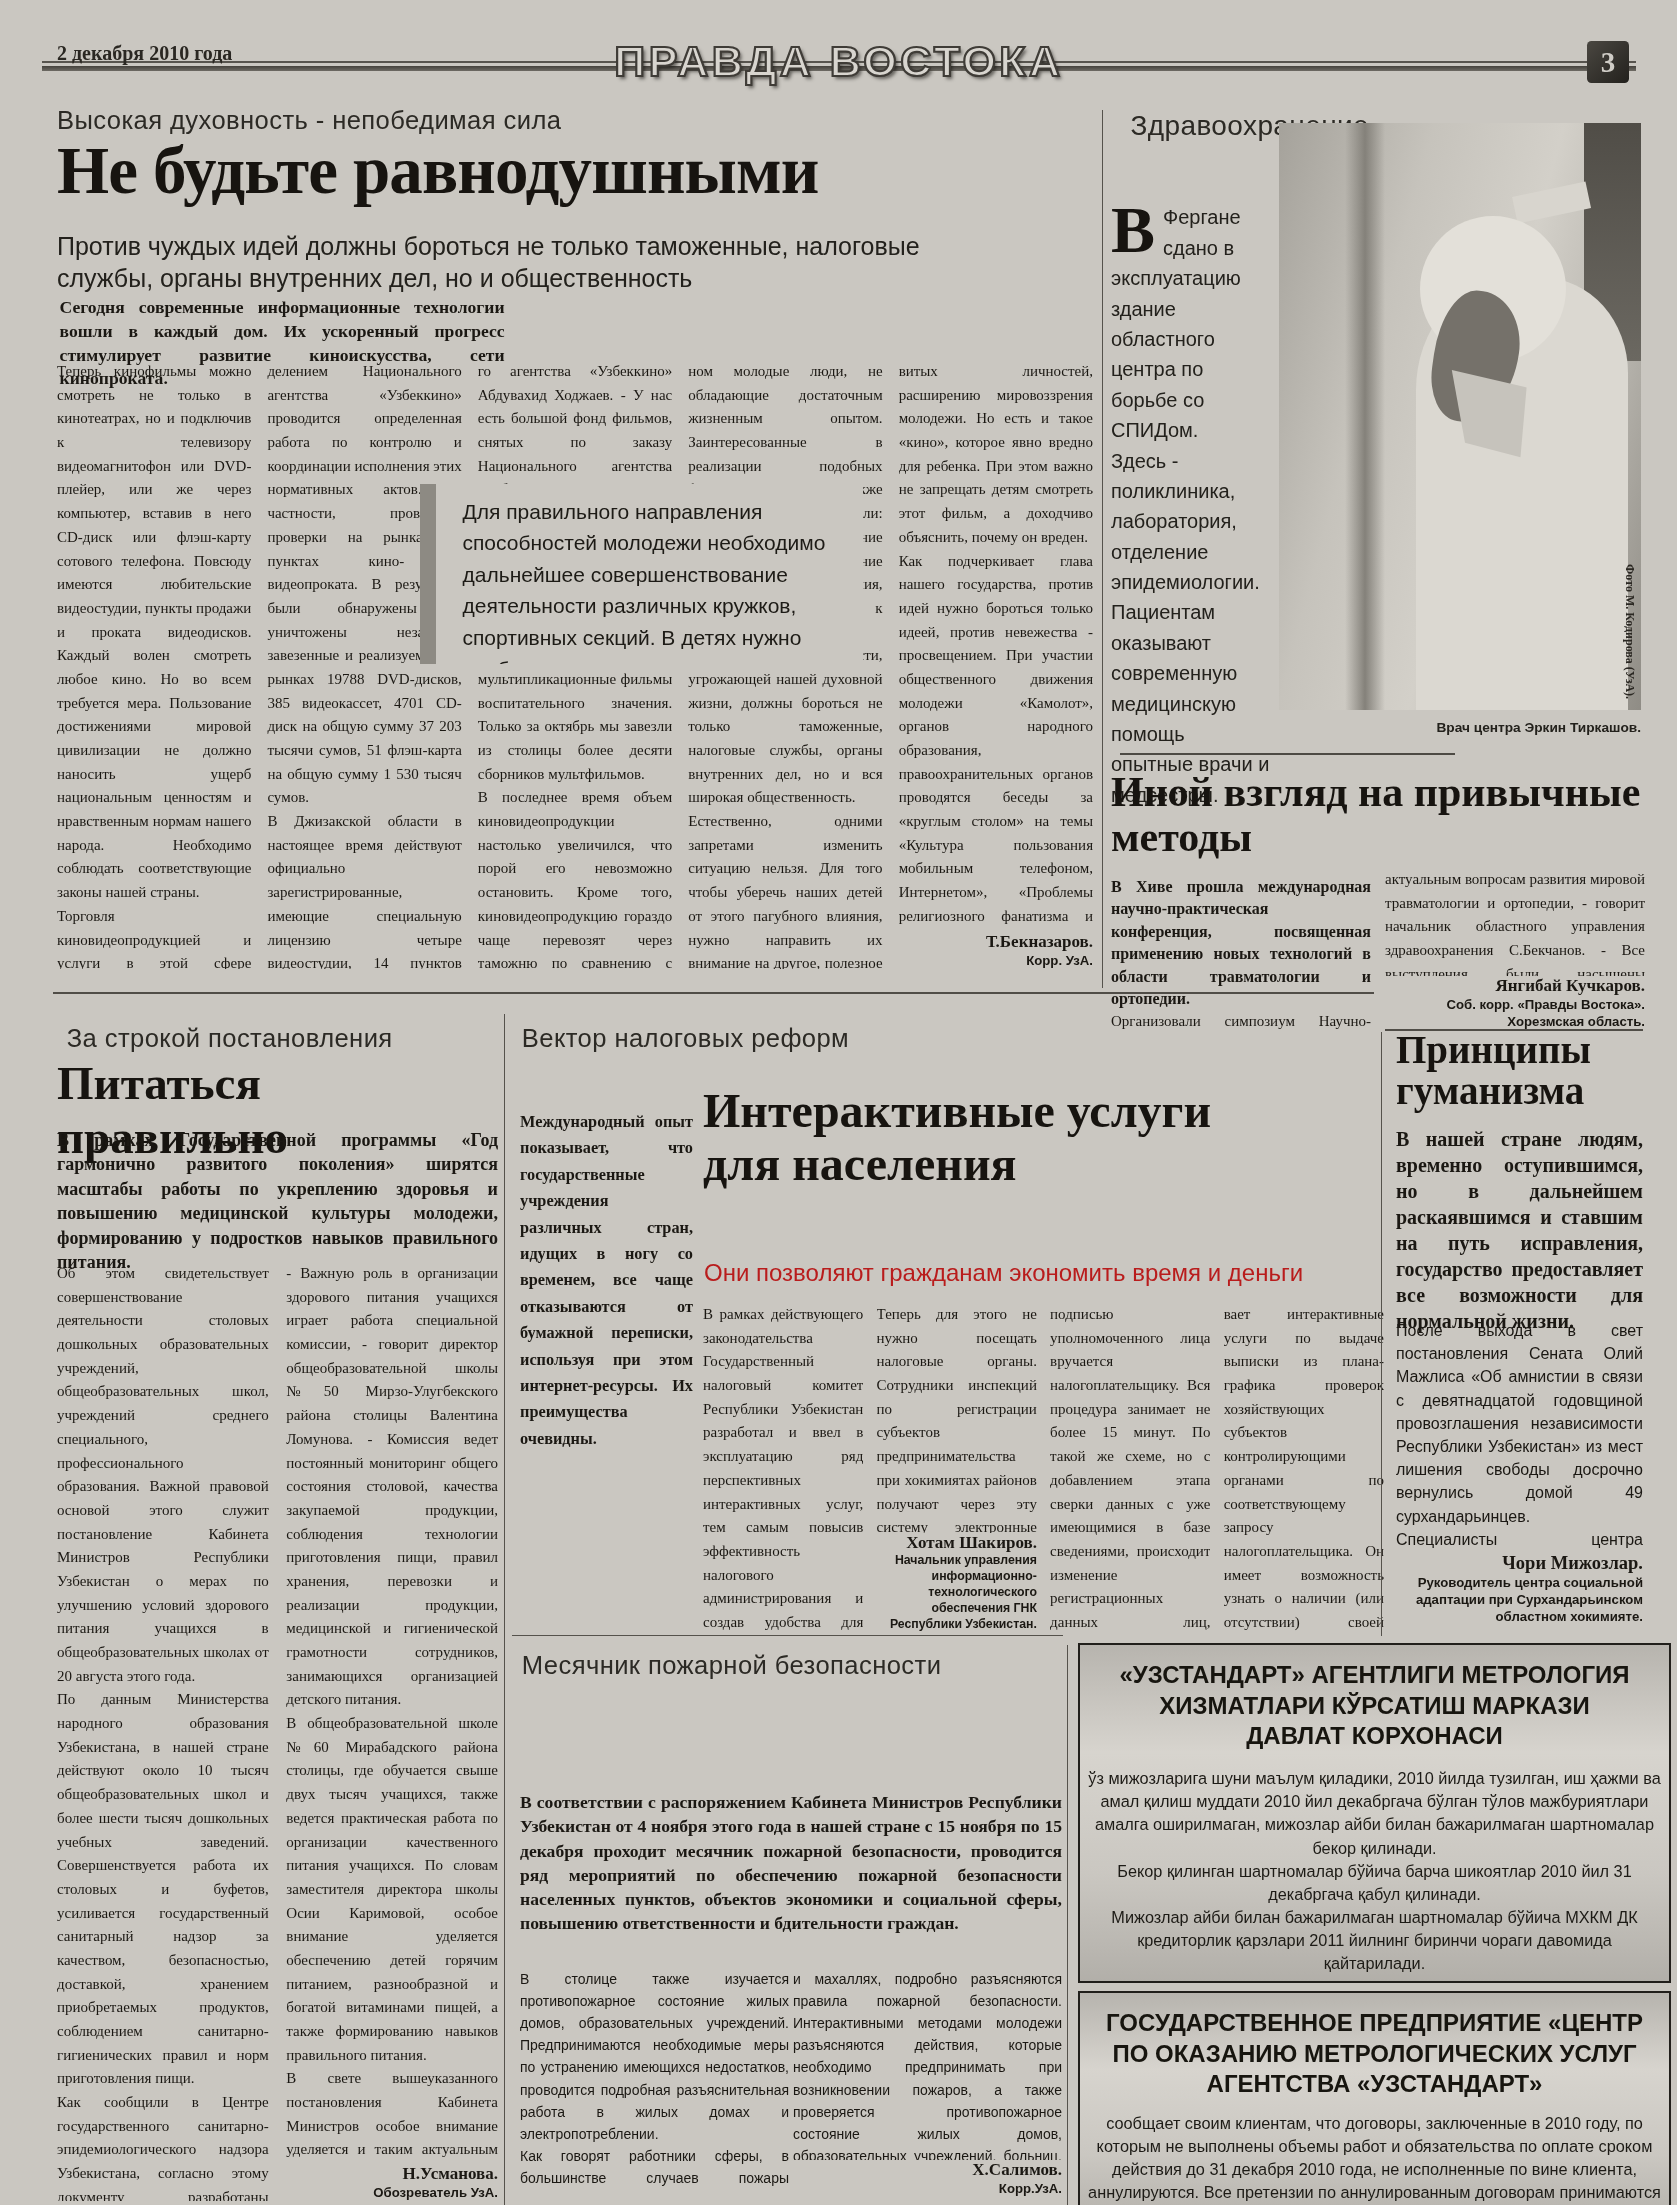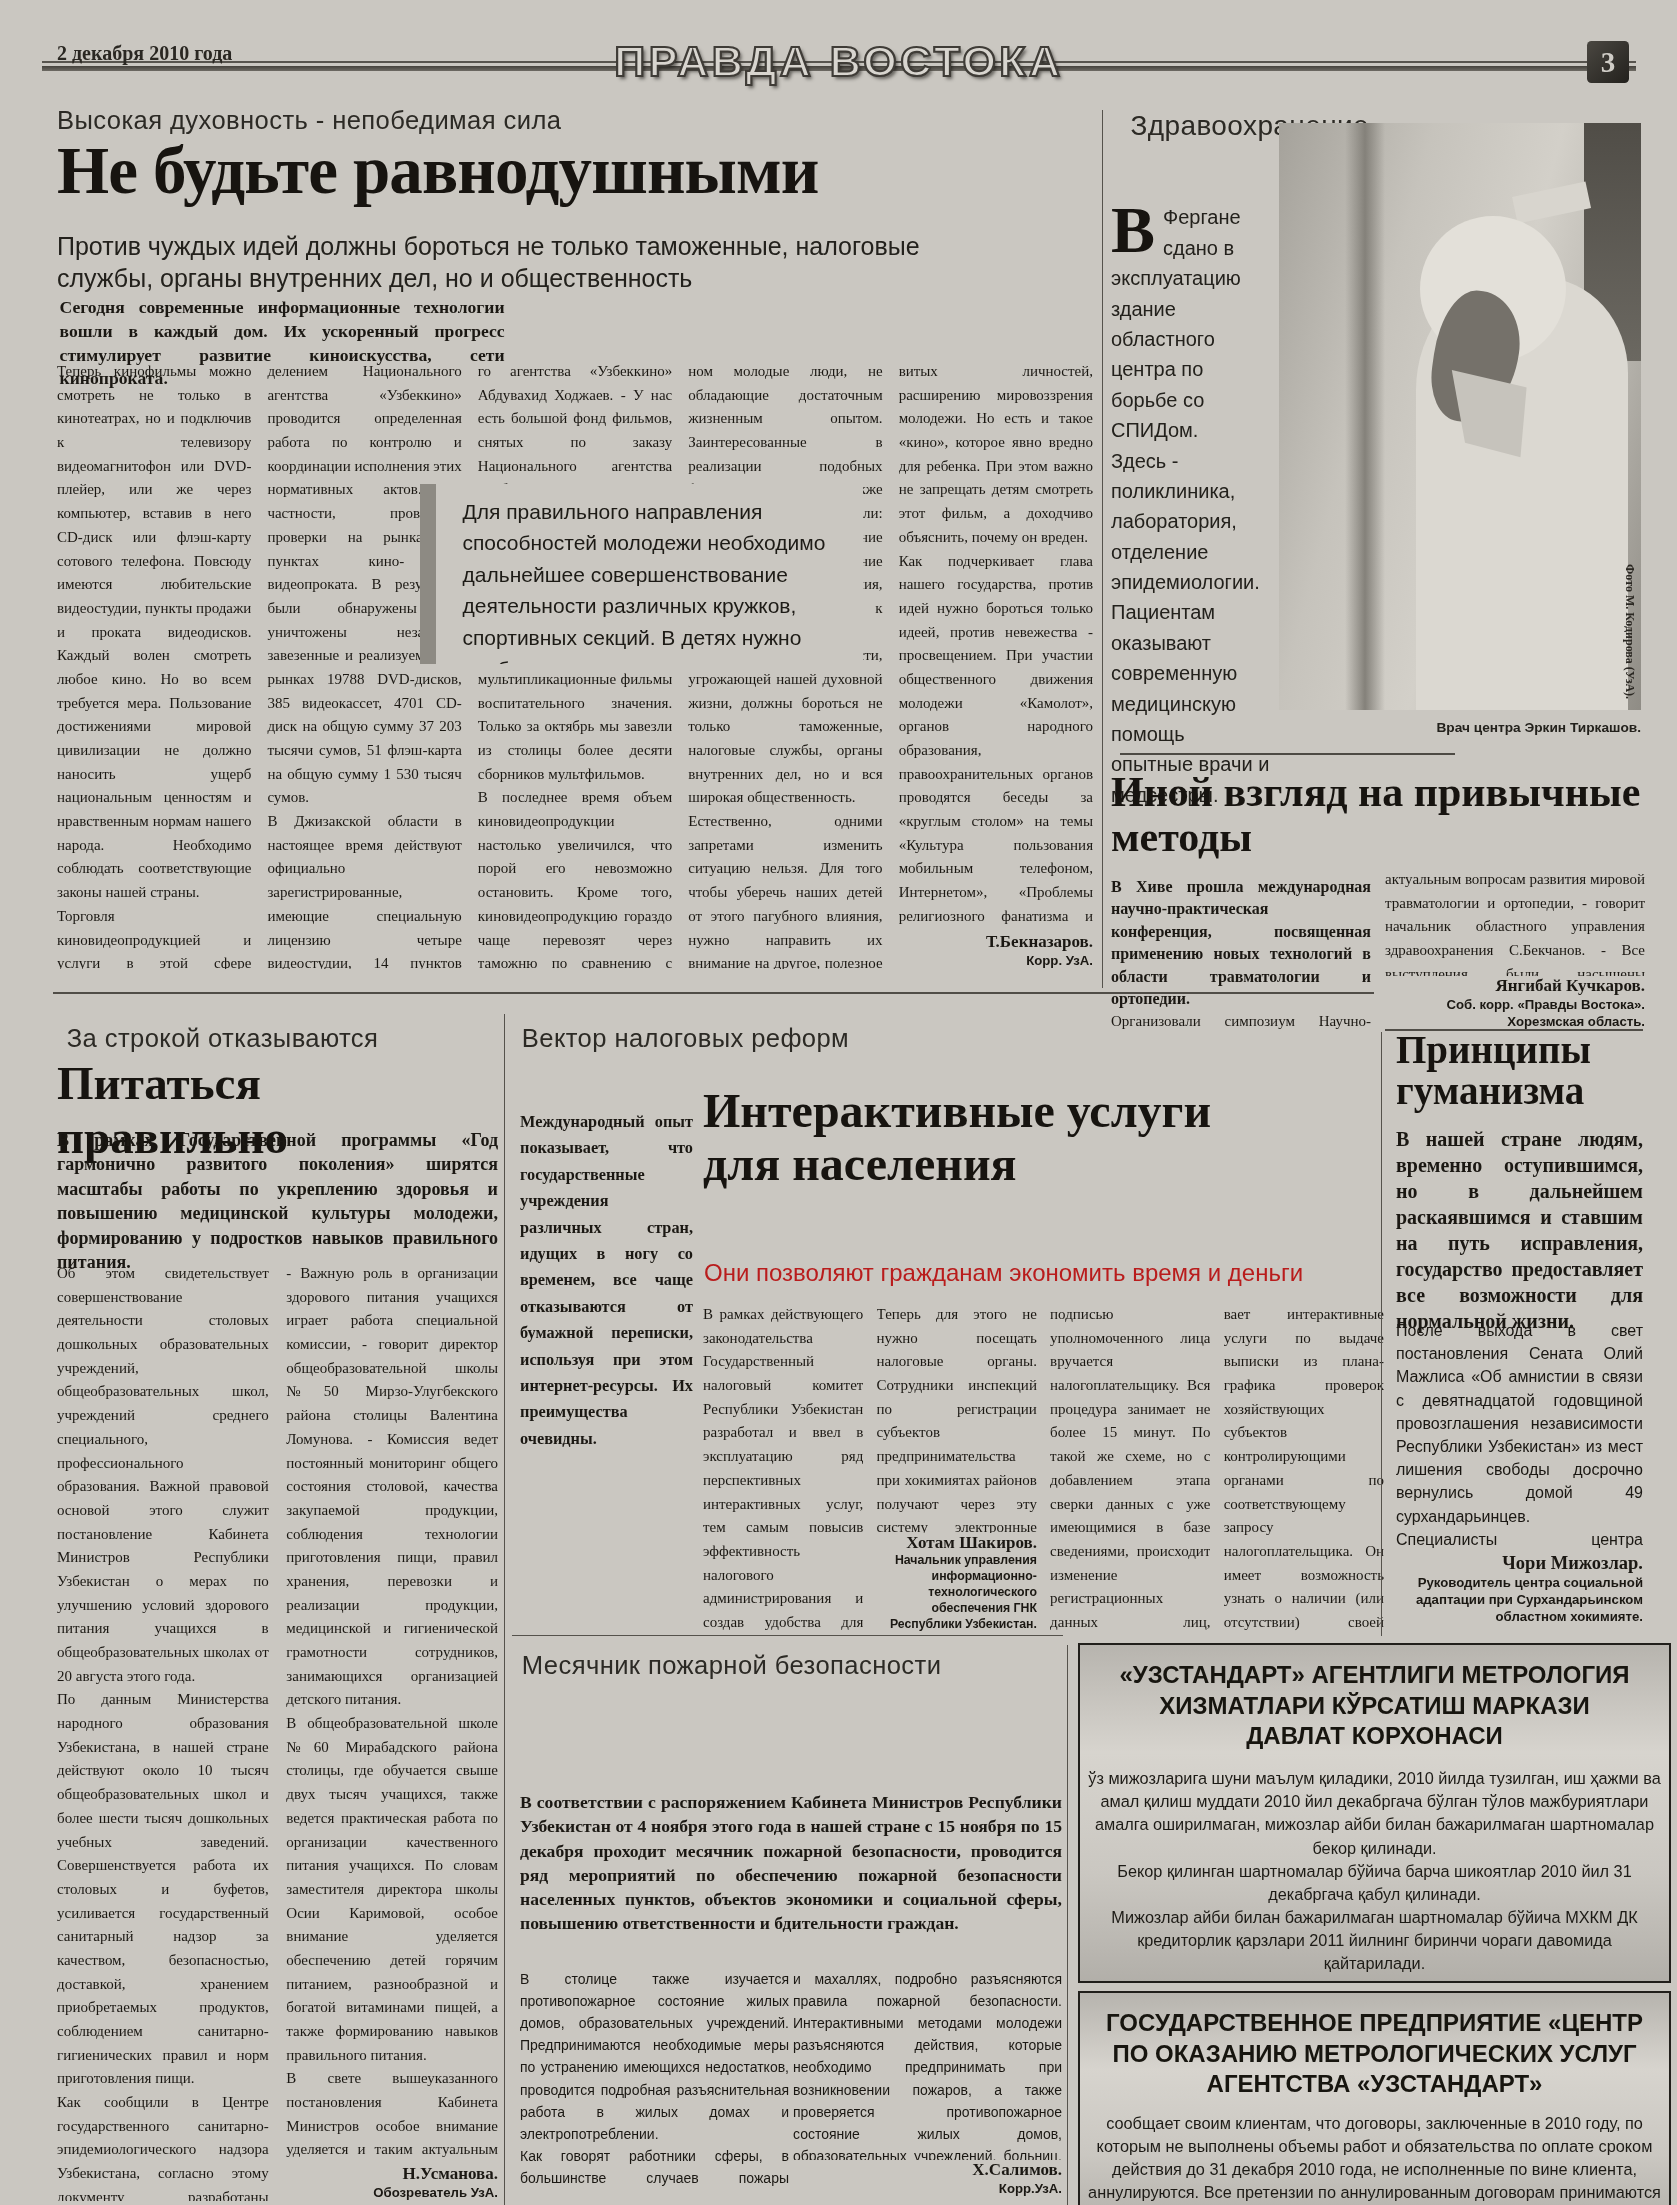--- a/index.html
+++ b/index.html
@@ -215,21 +215,21 @@
       <div class="byline-role pre">Соб. корр. «Правды Востока».
 Хорезмская область.</div>
     </div>
   </div>
 </div>
 
 <div class="abs band-rule"></div>
 <div class="abs band-rule-r"></div>
 
 <div class="abs" id="nutrition">
-  <div class="kicker">За строкой отказываются</div>
+  <div class="kicker">За строкой постановления</div>
   <div class="headline h-serif">Питаться правильно</div>
   <div class="lead just">В рамках Государственной программы «Год гармонично развитого поколения» ширятся масштабы работы по укреплению здоровья и повышению медицинской культуры молодежи, формированию у подростков навыков правильного питания.</div>
   <div class="cols">
     <div class="col bodytext just pre">Об этом свидетельствует совершенствование деятельности столовых дошкольных образовательных учреждений, общеобразовательных школ, учреждений среднего специального, профессионального образования. Важной правовой основой этого служит постановление Кабинета Министров Республики Узбекистан о мерах по улучшению условий здорового питания учащихся в общеобразовательных школах от 20 августа этого года.
 По данным Министерства народного образования Узбекистана, в нашей стране действуют около 10 тысяч общеобразовательных школ и более шести тысяч дошкольных учебных заведений. Совершенствуется работа их столовых и буфетов, усиливается государственный санитарный надзор за качеством, безопасностью, доставкой, хранением приобретаемых продуктов, соблюдением санитарно-гигиенических правил и норм приготовления пищи.
 Как сообщили в Центре государственного санитарно-эпидемиологического надзора Узбекистана, согласно этому документу разработаны санитарно-эпидемиологические требования и нормы по организации питания в общеобразовательных школах и учреждениях среднего специального и высшего образования. Они устанавливают, что столовые общеобразовательных школ должны функционировать только в построенных по соответствующему проекту помещениях, количество мест в них должно соответствовать числу учащихся, продукты питания должны проходить проверку в лаборатории, правильно храниться, повара столовых обязаны периодически проходить медицинский осмотр.
 Установлено, что с сентября этого года деятельностью по организации питания в общеобразовательных учреждениях могут заниматься только отобранные на конкурсной основе субъекты предпринимательства, имеющие статус юридического лица.</div>
     <div class="col c2">
       <div class="t bodytext just pre">- Важную роль в организации здорового питания учащихся играет работа специальной комиссии, - говорит директор общеобразовательной школы №50 Мирзо-Улугбекского района столицы Валентина Ломунова. - Комиссия ведет постоянный мониторинг общего состояния столовой, качества закупаемой продукции, соблюдения технологии приготовления пищи, правил хранения, перевозки и реализации продукции, медицинской и гигиенической грамотности сотрудников, занимающихся организацией детского питания.
 В общеобразовательной школе №60 Мирабадского района столицы, где обучается свыше двух тысяч учащихся, также ведется практическая работа по организации качественного питания учащихся. По словам заместителя директора школы Осии Каримовой, особое внимание уделяется обеспечению детей горячим питанием, разнообразной и богатой витаминами пищей, а также формированию навыков правильного питания.

